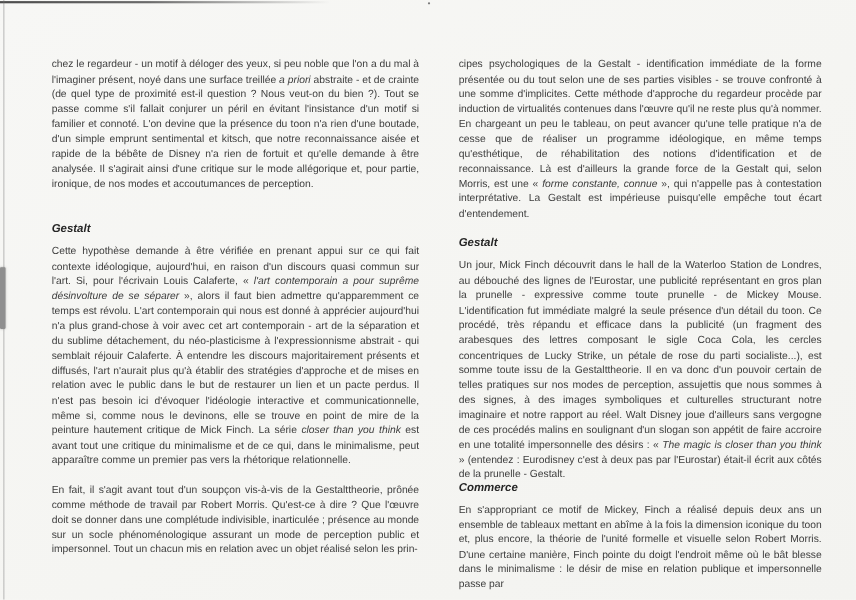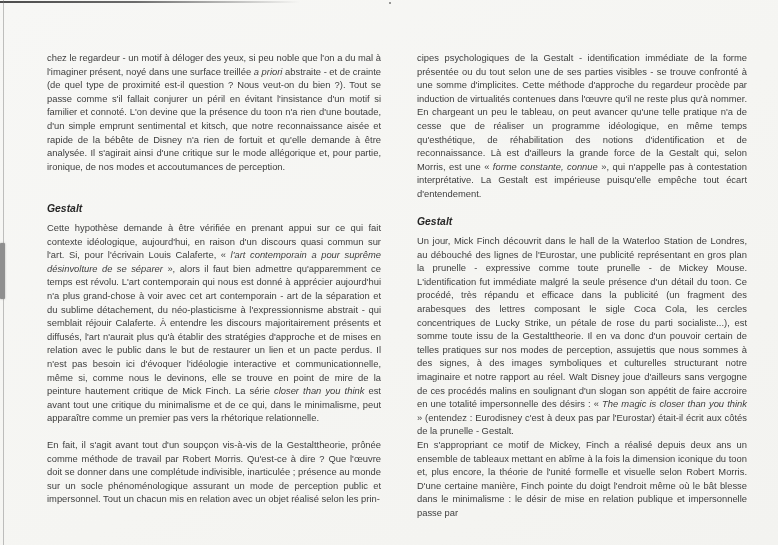--- a/index.html
+++ b/index.html
@@ -85,16 +85,17 @@
     </div>
   <div class="column col-right">
       <div class="section">
         <p class="body-paragraph">cipes psychologiques de la Gestalt - identification immédiate de la forme présentée ou du tout selon une de ses parties visibles - se trouve confronté à une somme d'implicites. Cette méthode d'approche du regardeur procède par induction de virtualités contenues dans l'œuvre qu'il ne reste plus qu'à nommer. En chargeant un peu le tableau, on peut avancer qu'une telle pratique n'a de cesse que de réaliser un programme idéologique, en même temps qu'esthétique, de réhabilitation des notions d'identification et de reconnaissance. Là est d'ailleurs la grande force de la Gestalt qui, selon Morris, est une « <i>forme constante, connue</i> », qui n'appelle pas à contestation interprétative. La Gestalt est impérieuse puisqu'elle empêche tout écart d'entendement.</p>
       </div>
       <div class="section">
         <h3 class="section-heading">Gestalt</h3>
         <p class="body-paragraph">Un jour, Mick Finch découvrit dans le hall de la Waterloo Station de Londres, au débouché des lignes de l'Eurostar, une publicité représentant en gros plan la prunelle - expressive comme toute prunelle - de Mickey Mouse. L'identification fut immédiate malgré la seule présence d'un détail du toon. Ce procédé, très répandu et efficace dans la publicité (un fragment des arabesques des lettres composant le sigle Coca Cola, les cercles concentriques de Lucky Strike, un pétale de rose du parti socialiste...), est somme toute issu de la Gestalttheorie. Il en va donc d'un pouvoir certain de telles pratiques sur nos modes de perception, assujettis que nous sommes à des signes, à des images symboliques et culturelles structurant notre imaginaire et notre rapport au réel. Walt Disney joue d'ailleurs sans vergogne de ces procédés malins en soulignant d'un slogan son appétit de faire accroire en une totalité impersonnelle des désirs : « <i>The magic is closer than you think</i> » (entendez : Eurodisney c'est à deux pas par l'Eurostar) était-il écrit aux côtés de la prunelle - Gestalt.</p>
       </div>
       <div class="section">
+        <h3 class="section-heading">Commerce</h3>
         <p class="body-paragraph">En s'appropriant ce motif de Mickey, Finch a réalisé depuis deux ans un ensemble de tableaux mettant en abîme à la fois la dimension iconique du toon et, plus encore, la théorie de l'unité formelle et visuelle selon Robert Morris. D'une certaine manière, Finch pointe du doigt l'endroit même où le bât blesse dans le minimalisme : le désir de mise en relation publique et impersonnelle passe par</p>
       </div>
     </div>
 </div>
 
 </body></html>

